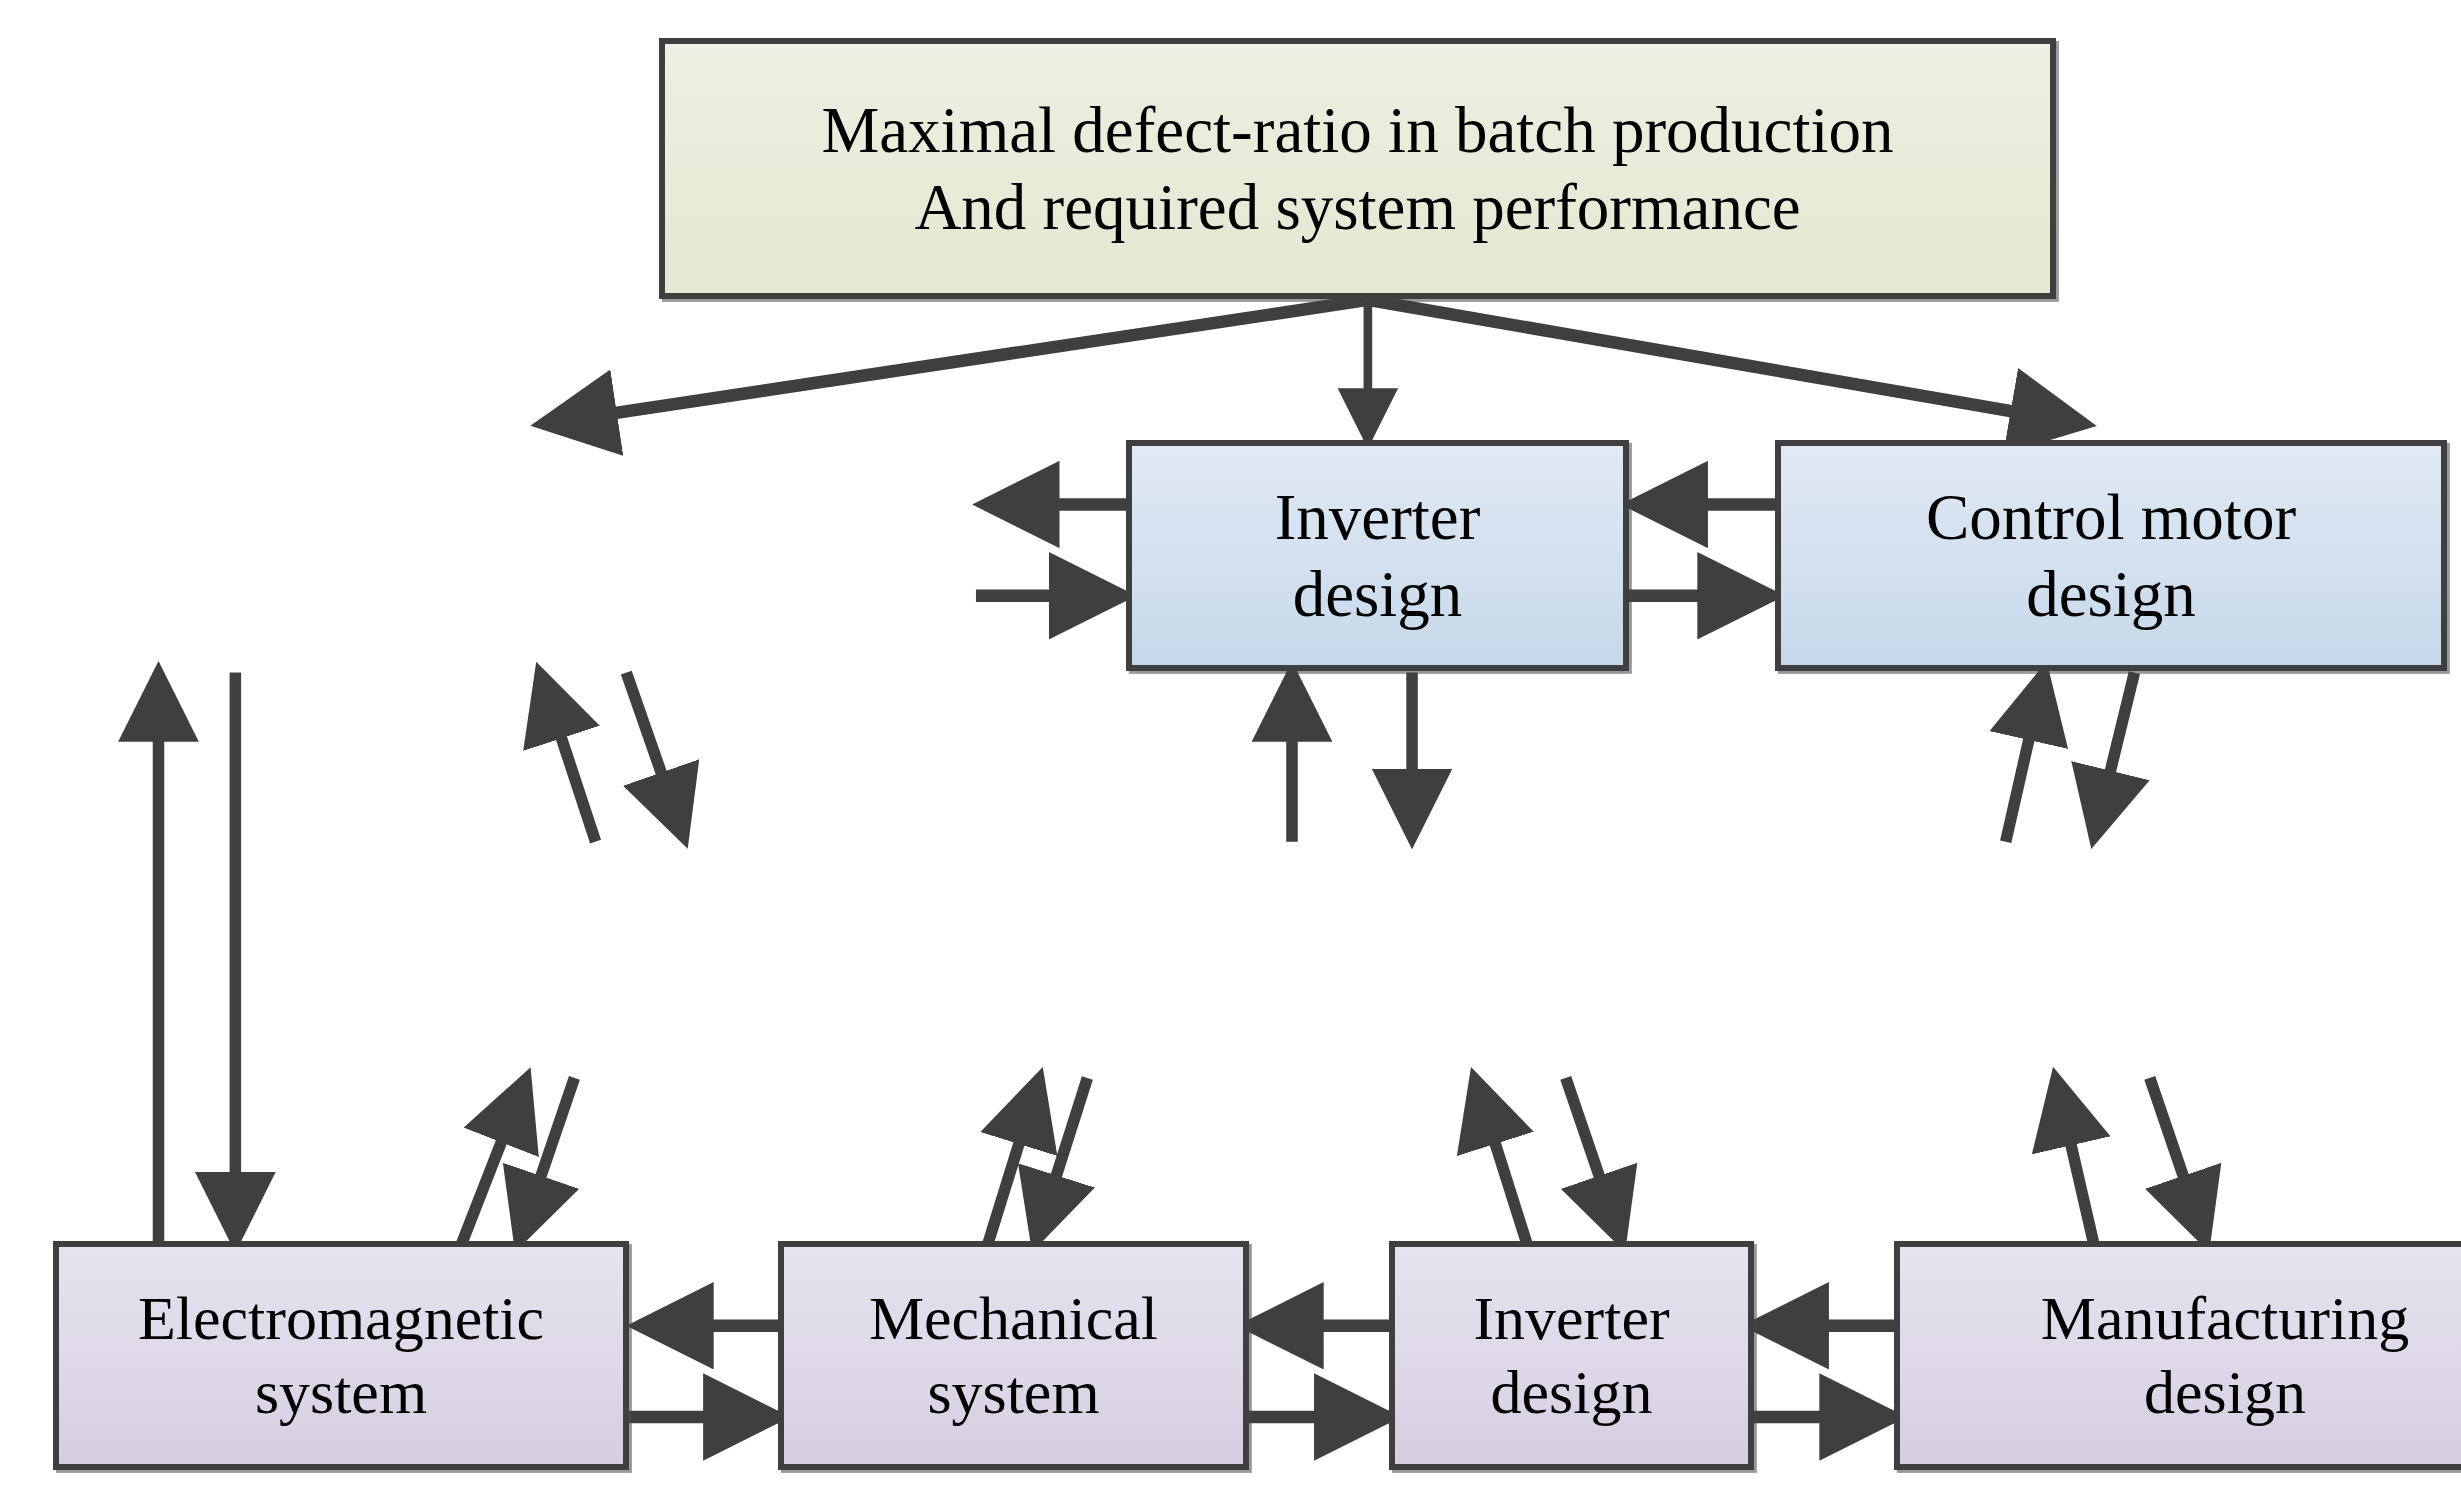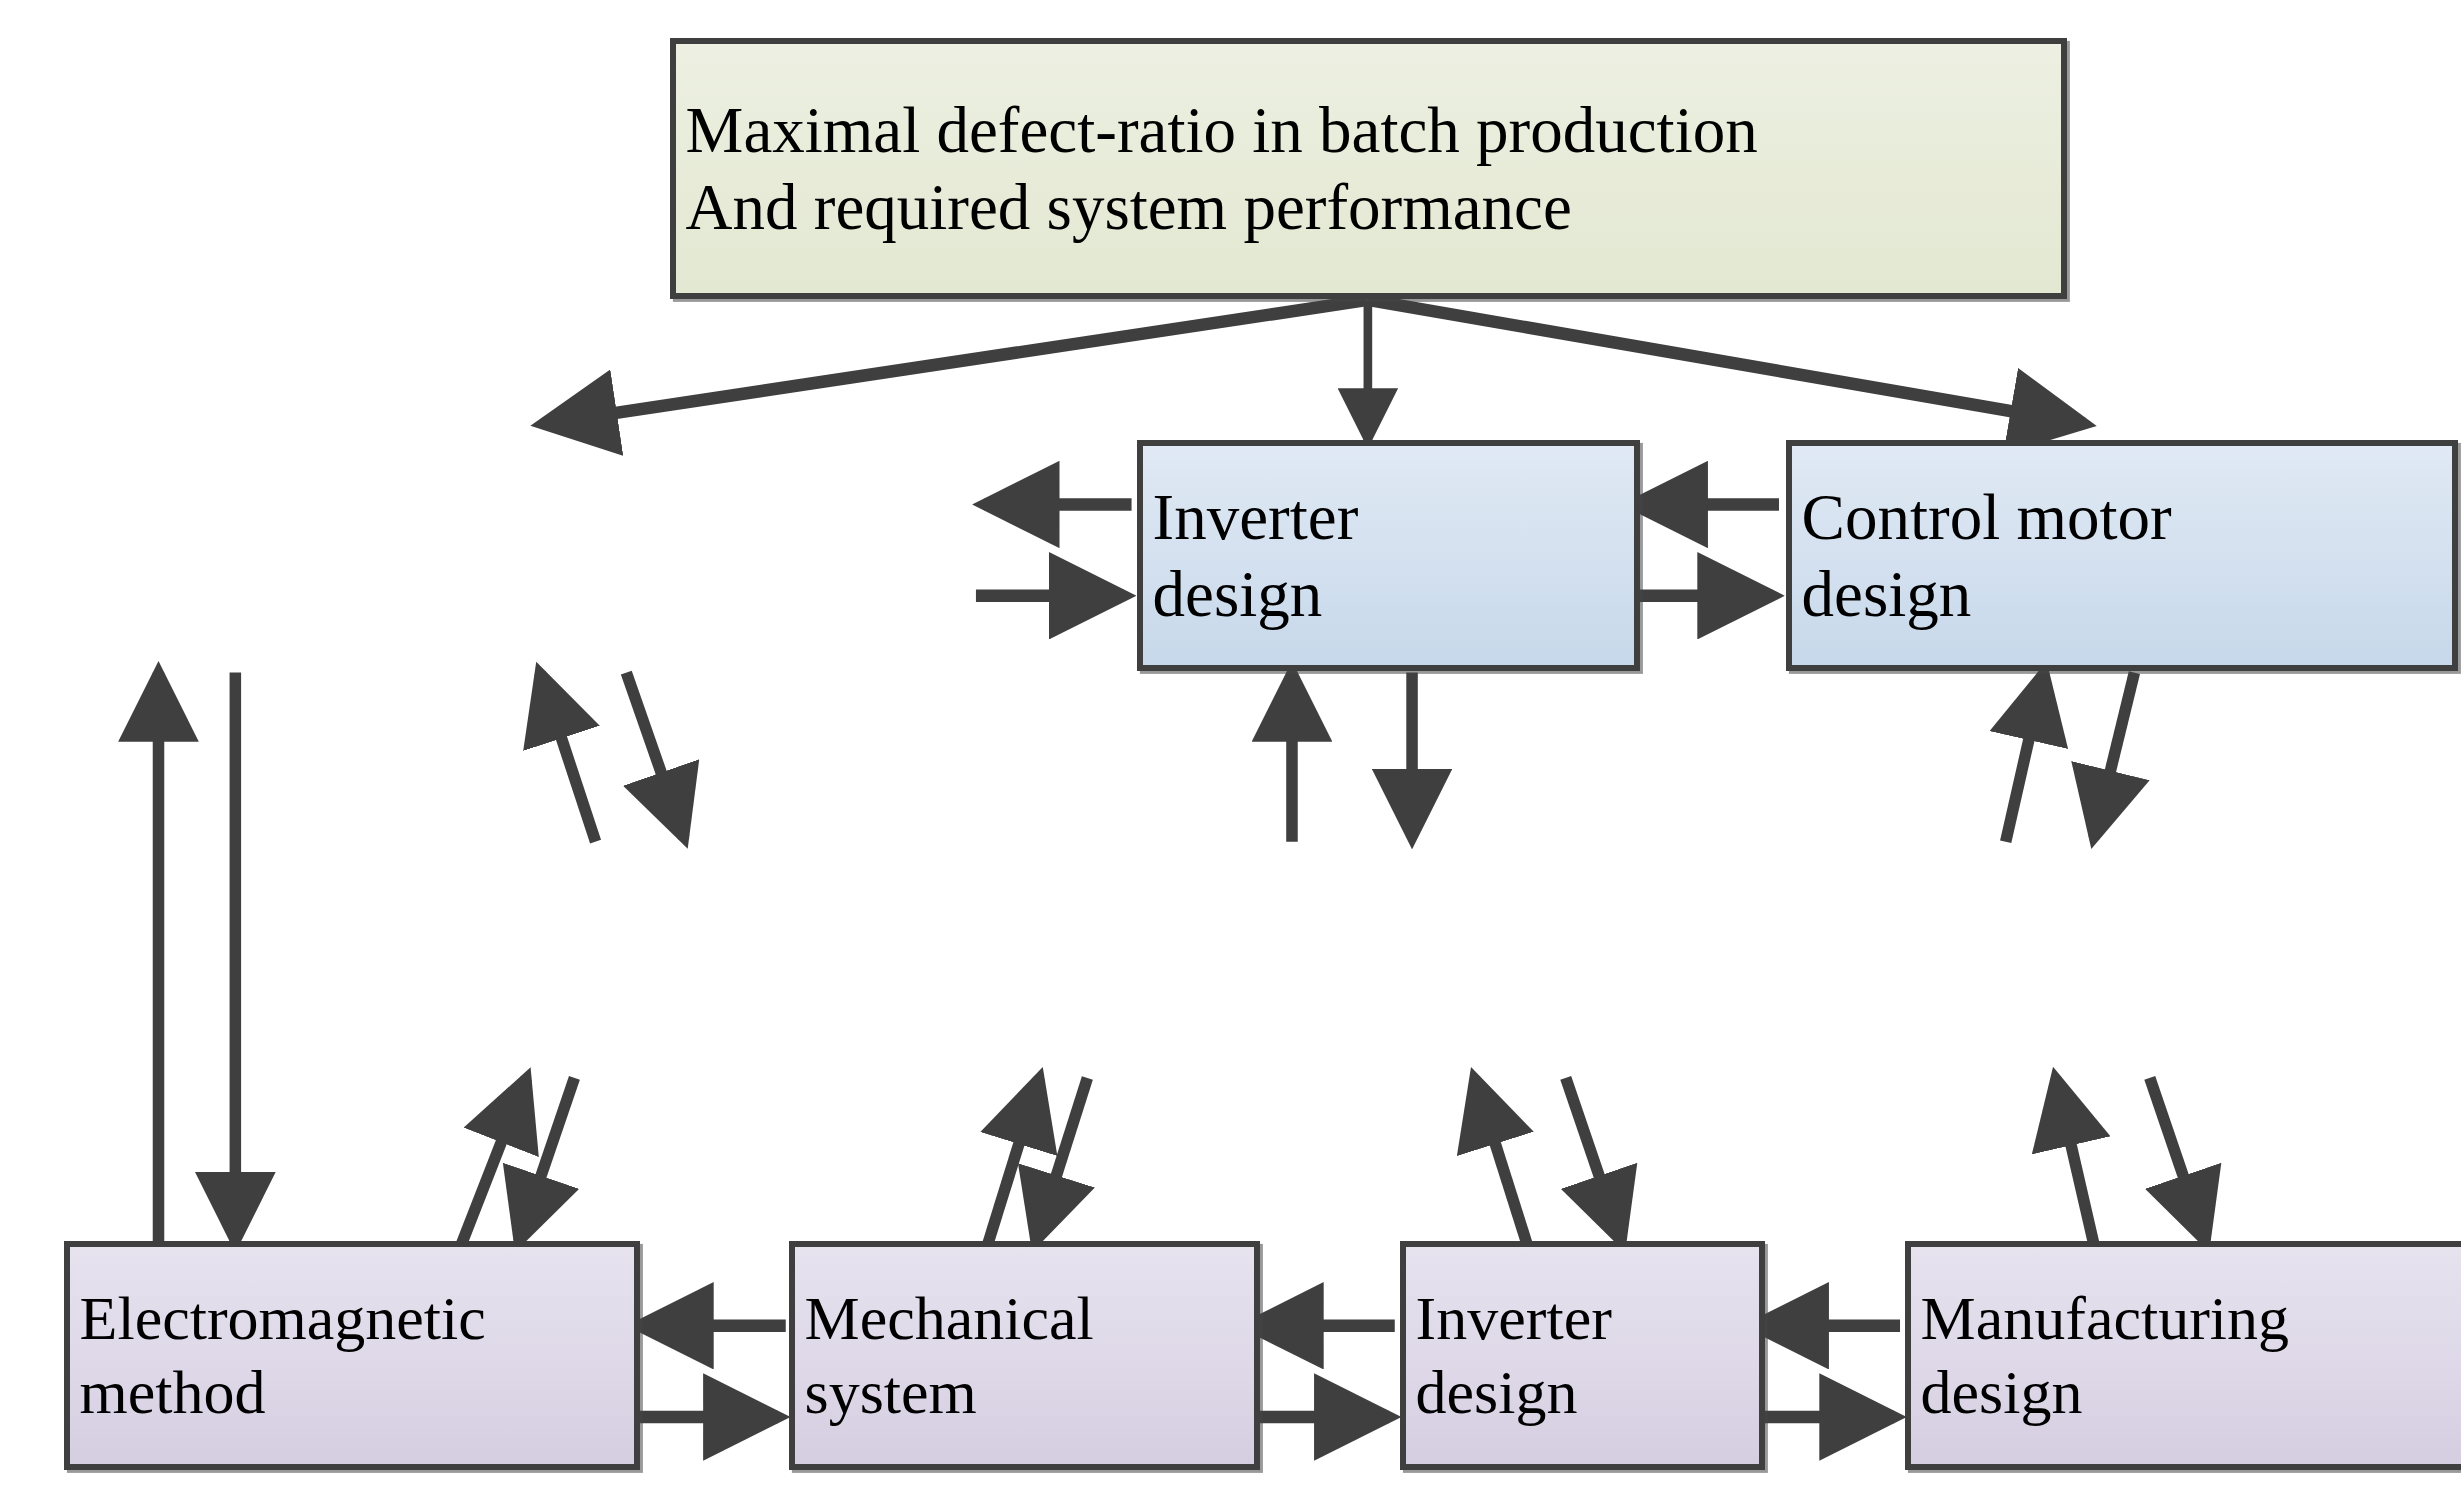--- a/index.html
+++ b/index.html
@@ -26,25 +26,25 @@
     z-index: 1;
   }
   .node {
     position: absolute;
     z-index: 3;
     box-sizing: border-box;
     border: 6.7px solid #3f3f3f;
     display: flex;
     align-items: center;
     justify-content: center;
+    text-align: center;
     color: #000000;
     line-height: 1.18;
     padding: 3.8px 9.6px;
     box-shadow: 2.9px 2.9px 0 rgba(70,70,70,0.55);
-    margin-left: 11px;
   }
   .node .label {
     display: block;
     width: 100%;
     white-space: pre-line;
   }
   .n-green {
     background: linear-gradient(to bottom, #edf0e2 0%, #e7ebd8 55%, #e3e8d2 100%);
   }
   .n-blue {
@@ -126,21 +126,21 @@
   </div>
 
   <div class="node n-blue fs-big" style="left:1775px; top:440px; width:672px; height:231px;">
     <span class="label">Control motor
 design</span>
   </div>
 
 
   <div class="node n-purple fs-mid" style="left:53px; top:1241px; width:576px; height:229px;">
     <span class="label">Electromagnetic
-method</span>
+system</span>
   </div>
 
   <div class="node n-purple fs-mid" style="left:778px; top:1241px; width:471px; height:229px;">
     <span class="label">Mechanical
 system</span>
   </div>
 
   <div class="node n-purple fs-mid" style="left:1389px; top:1241px; width:365px; height:229px;">
     <span class="label">Inverter
 design</span>

